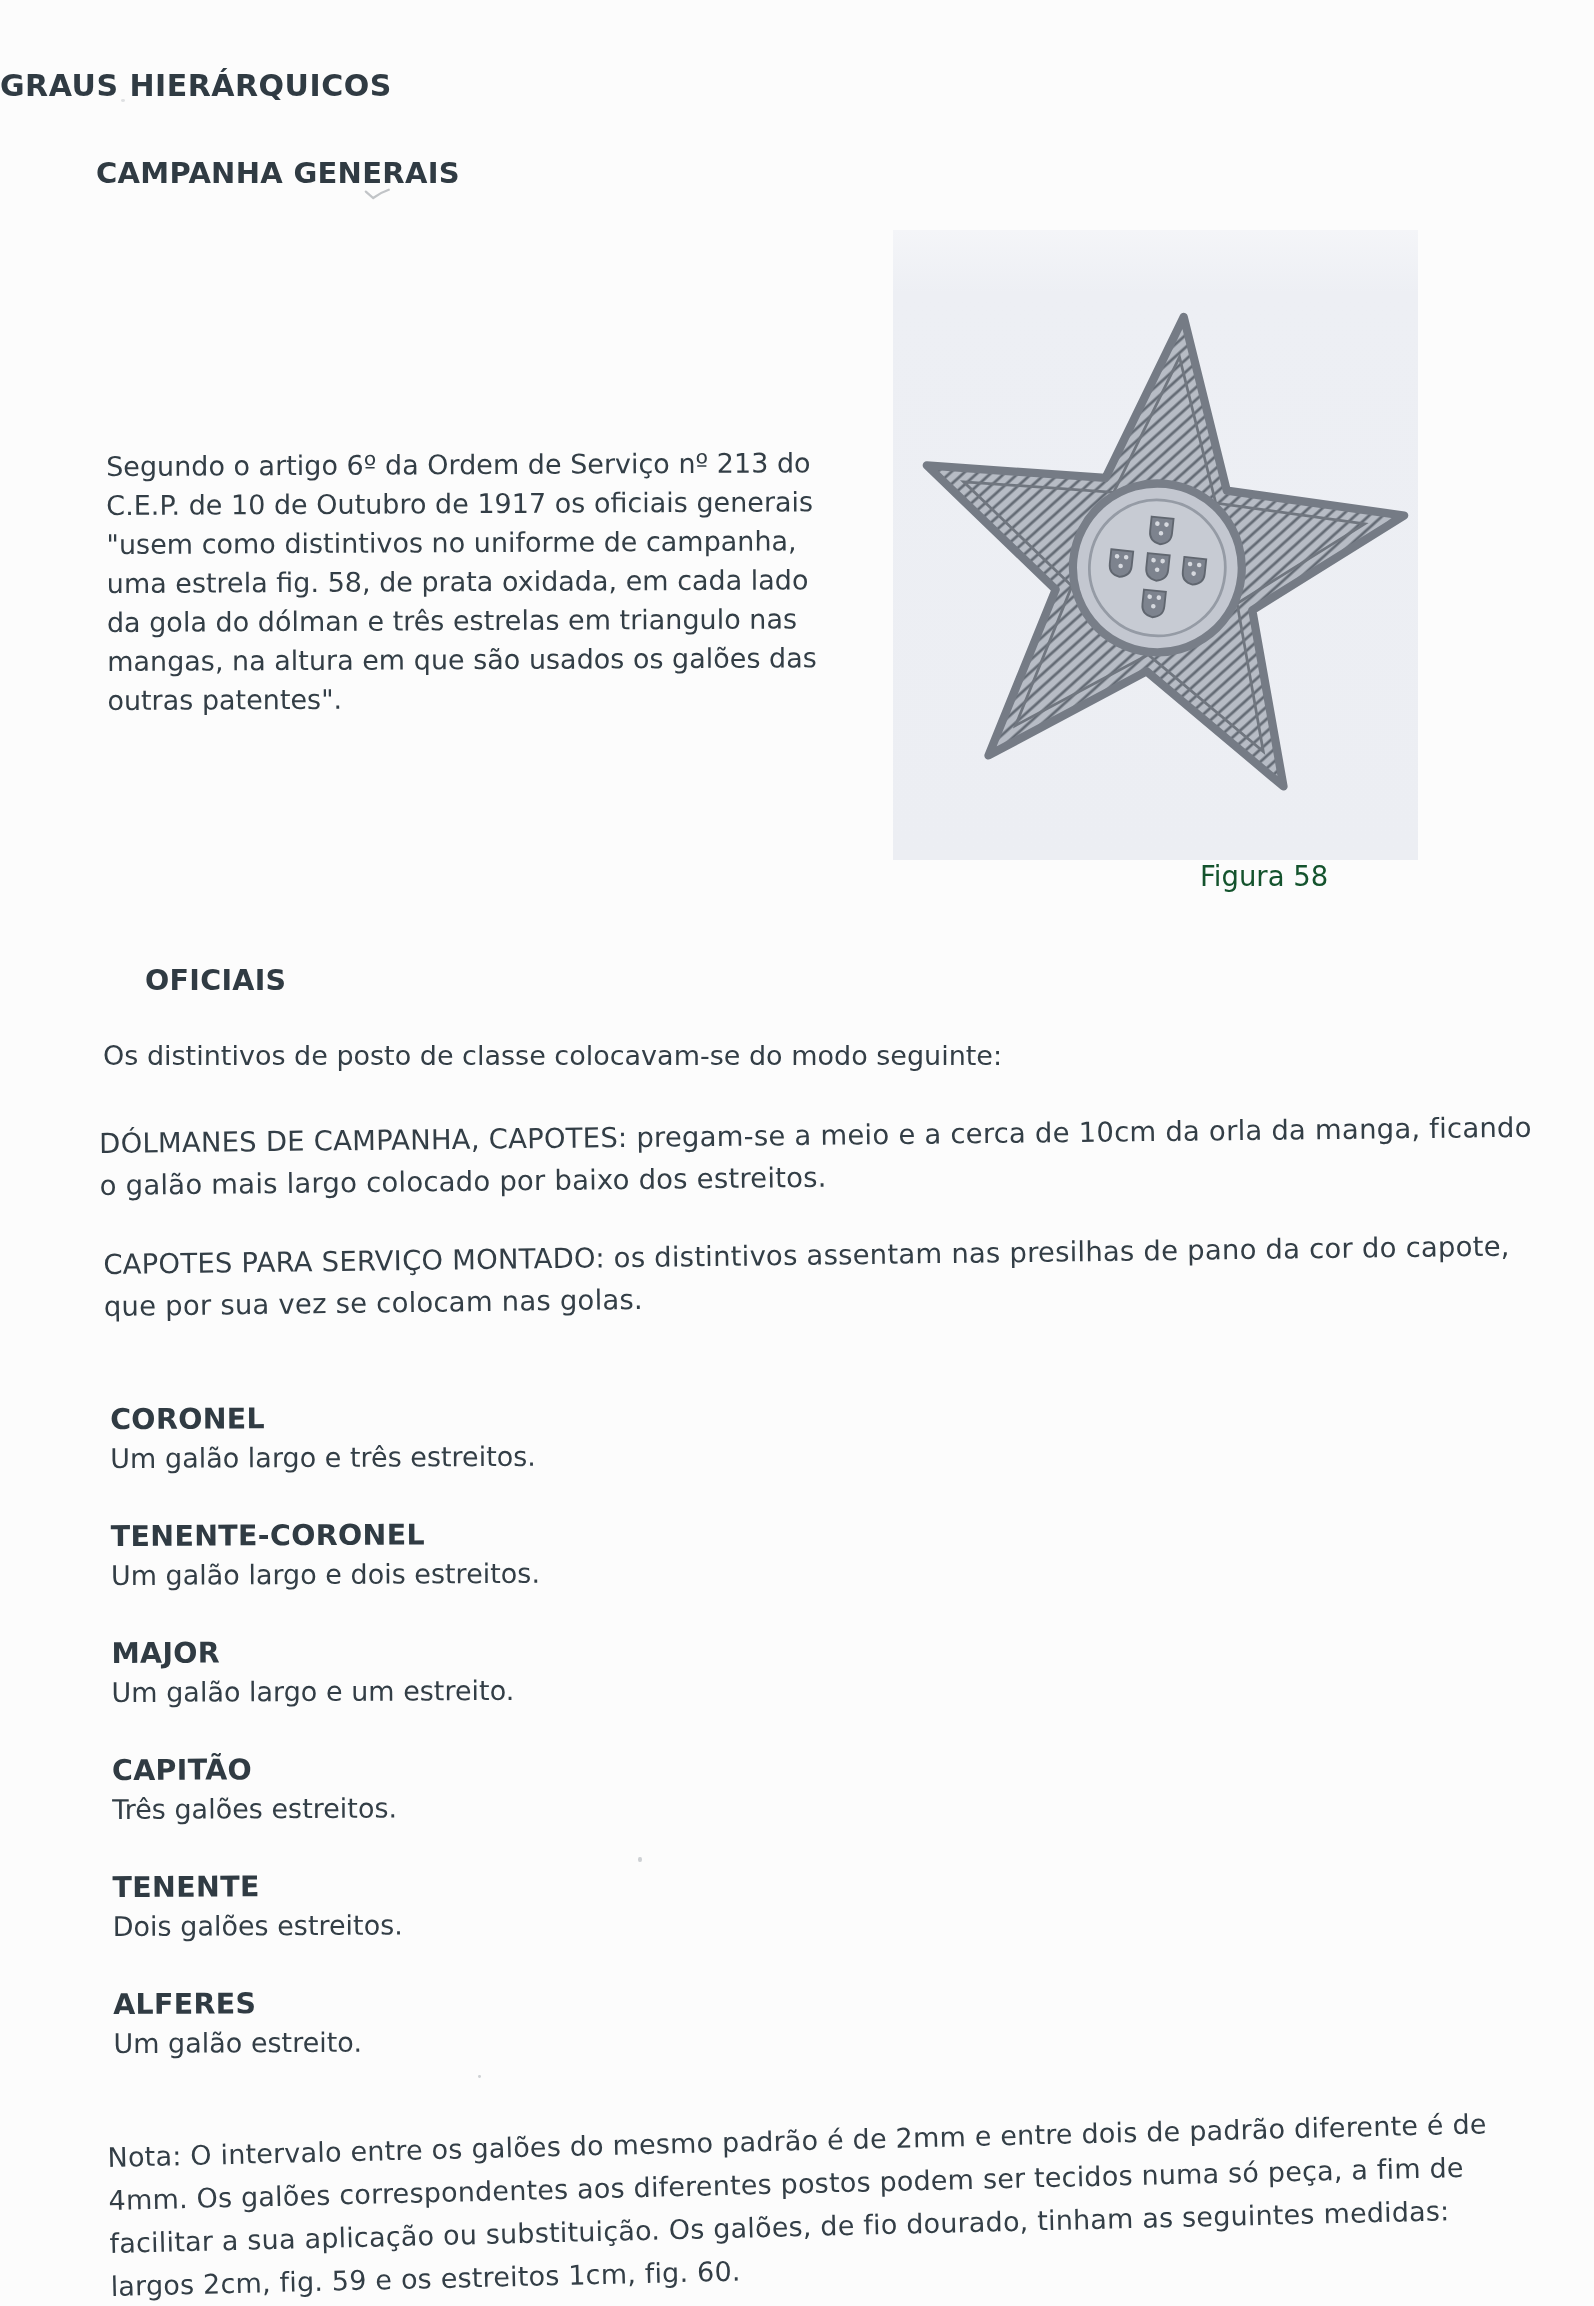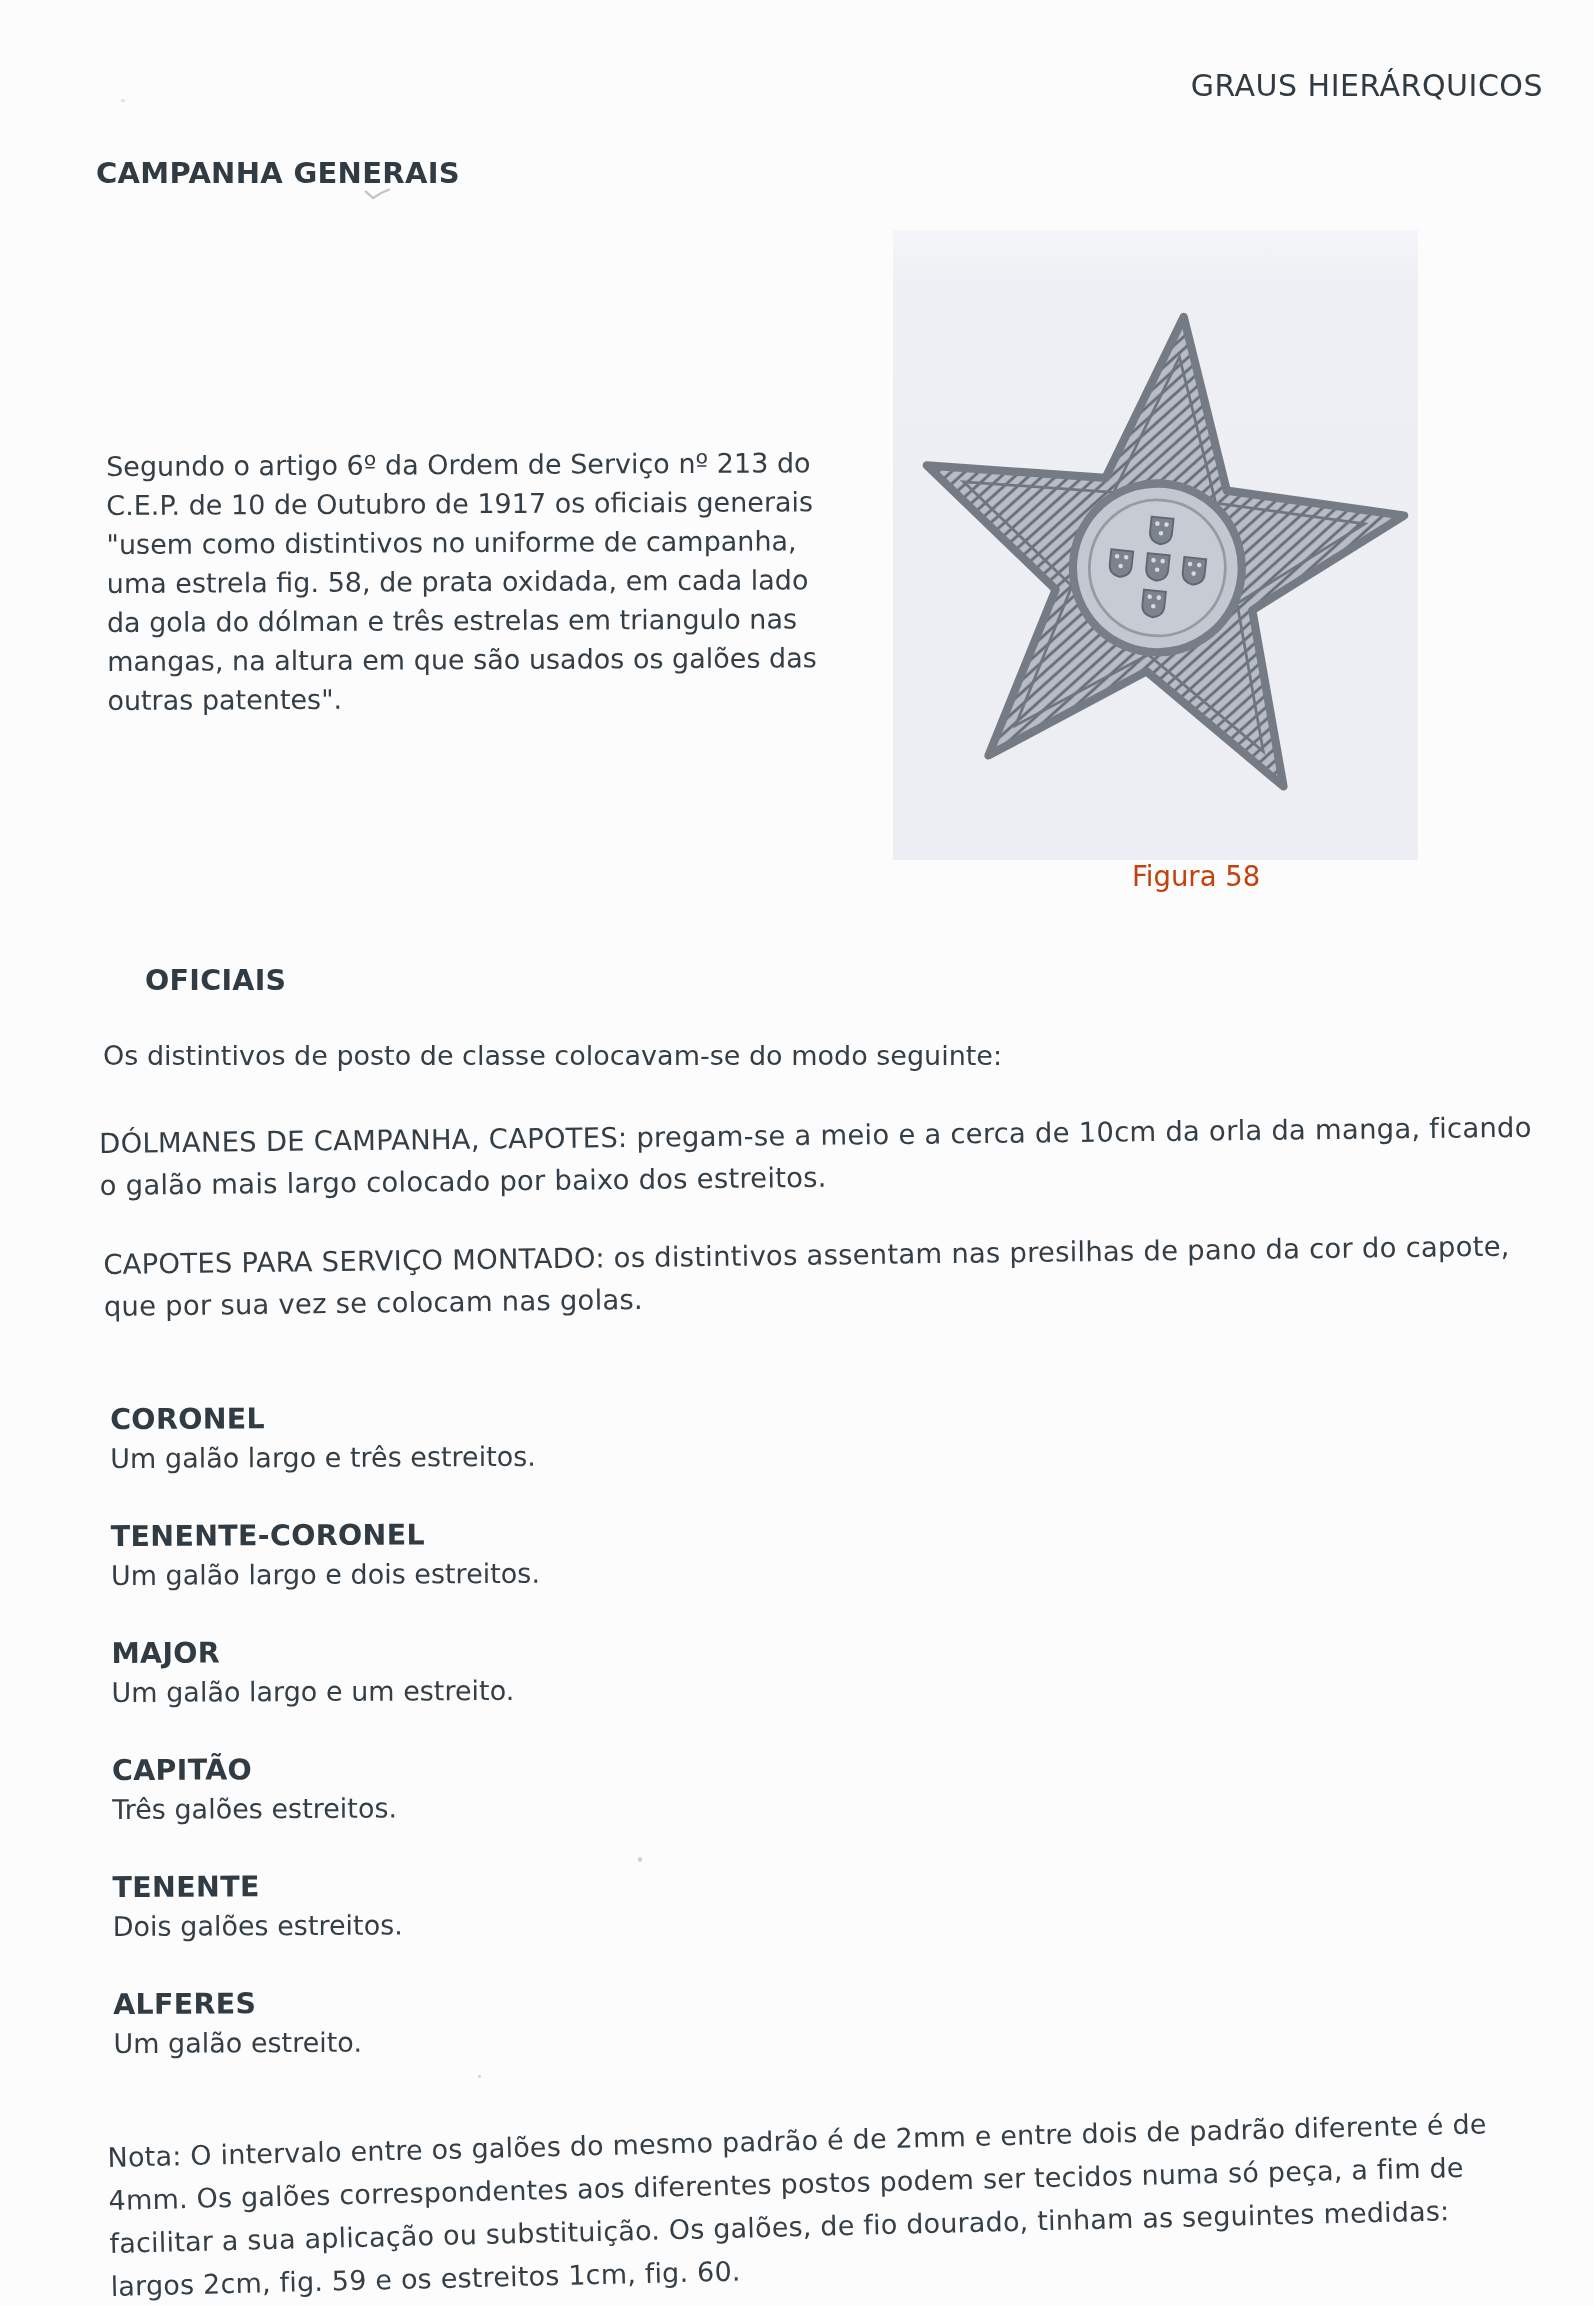--- a/index.html
+++ b/index.html
@@ -6,41 +6,41 @@
   .page{
     position:relative;
     width:1594px;height:2307px;
     background:#fcfcfc;
     font-family:"DejaVu Sans",sans-serif;
     color:#333e46;
     overflow:hidden;
   }
   .doc-title{
     position:absolute;top:68px;left:0;width:1543px;
-    text-align:right;font-size:30px;font-weight:400;
+    text-align:left;font-size:30px;font-weight:700;
     letter-spacing:0.5px;margin:0;color:#303b43;
   }
   .sec-heading{
     position:absolute;margin:0;font-weight:700;color:#303b43;letter-spacing:0.3px;white-space:pre;
   }
   #heading-generais{top:156px;left:96px;font-size:29px;}
   #heading-oficiais{top:964px;left:101px;font-size:28.5px;margin-left:44px;}
   .squiggle{position:absolute;left:364px;top:187px;opacity:.75;}
   .textblock{position:absolute;transform-origin:0 0;}
   .textblock .ln{white-space:pre;}
   #intro-para{left:106px;top:447px;font-size:27px;line-height:39px;transform:rotate(-0.3deg);}
   #oficiais-intro{left:103px;top:1036px;font-size:27px;line-height:39px;}
   #para-dolmanes{left:99px;top:1122px;font-size:27.5px;line-height:42px;letter-spacing:0.2px;transform:rotate(-0.65deg);}
   #para-capotes{left:103px;top:1243px;font-size:27.5px;line-height:42px;letter-spacing:0.2px;transform:rotate(-0.75deg);}
   #nota-para{left:107px;top:2136px;font-size:27px;line-height:43px;letter-spacing:0.2px;transform:rotate(-1.4deg);}
   .figurebox{
     position:absolute;left:893px;top:230px;width:525px;height:630px;
     background:linear-gradient(180deg,#f4f5f8 0%,#edeff4 10%,#eceef3 100%);
   }
-  .figcaption{position:absolute;left:1132px;top:860px;font-size:27.5px;white-space:pre;color:#c2410c;}
+  .figcaption{position:absolute;left:1200px;top:860px;font-size:27.5px;white-space:pre;color:#14532d;}
   .ranks{position:absolute;left:110px;top:1400px;transform:rotate(-0.3deg);transform-origin:0 0;}
   .rank{margin:0 0 39px 0;}
   .rank-name{font-size:28.5px;font-weight:700;line-height:39px;letter-spacing:0.3px;white-space:pre;color:#303b43;}
   .rank-desc{font-size:27px;line-height:39px;white-space:pre;}
   .speck{position:absolute;border-radius:50%;background:#a7adb3;opacity:.55;}
 </style>
 </head>
 <body>
 
 <div class="page">

